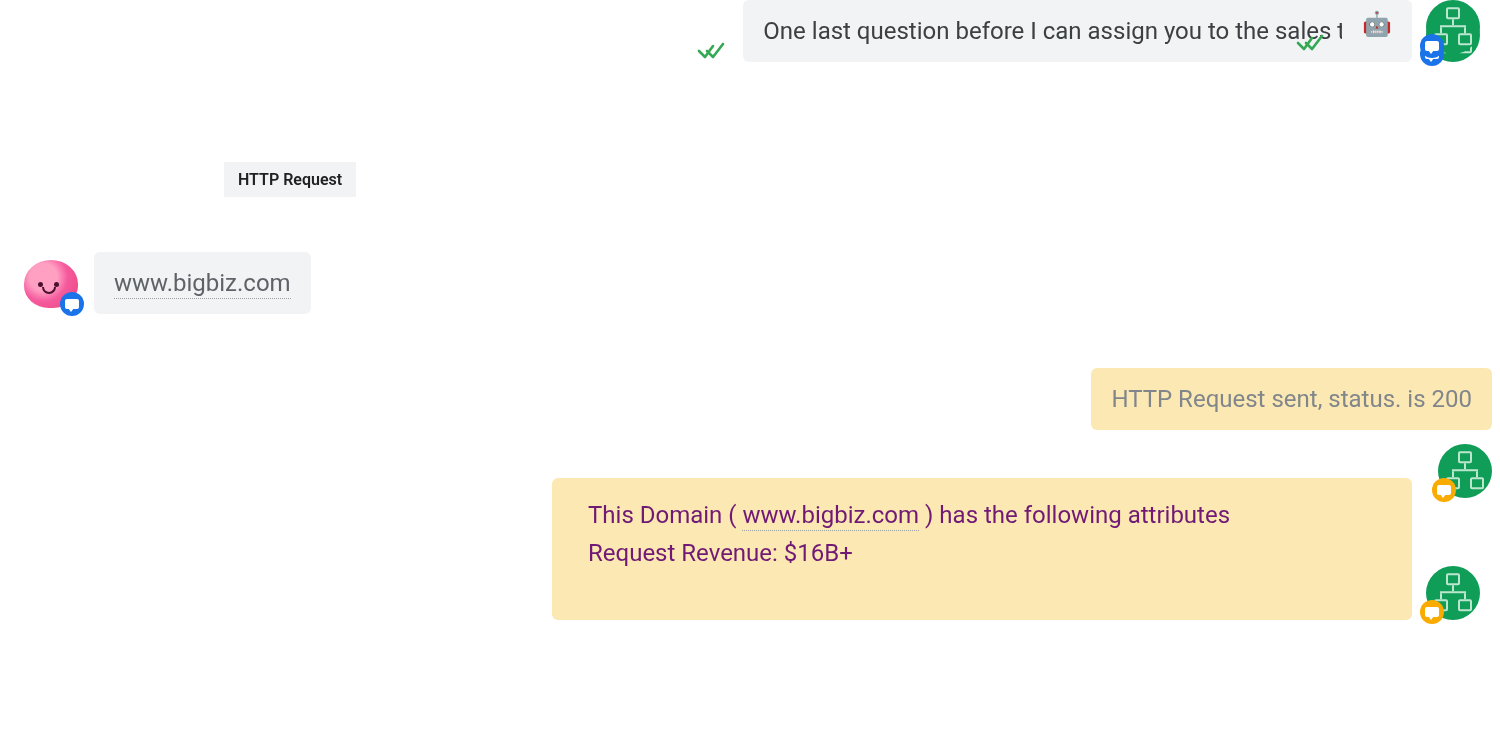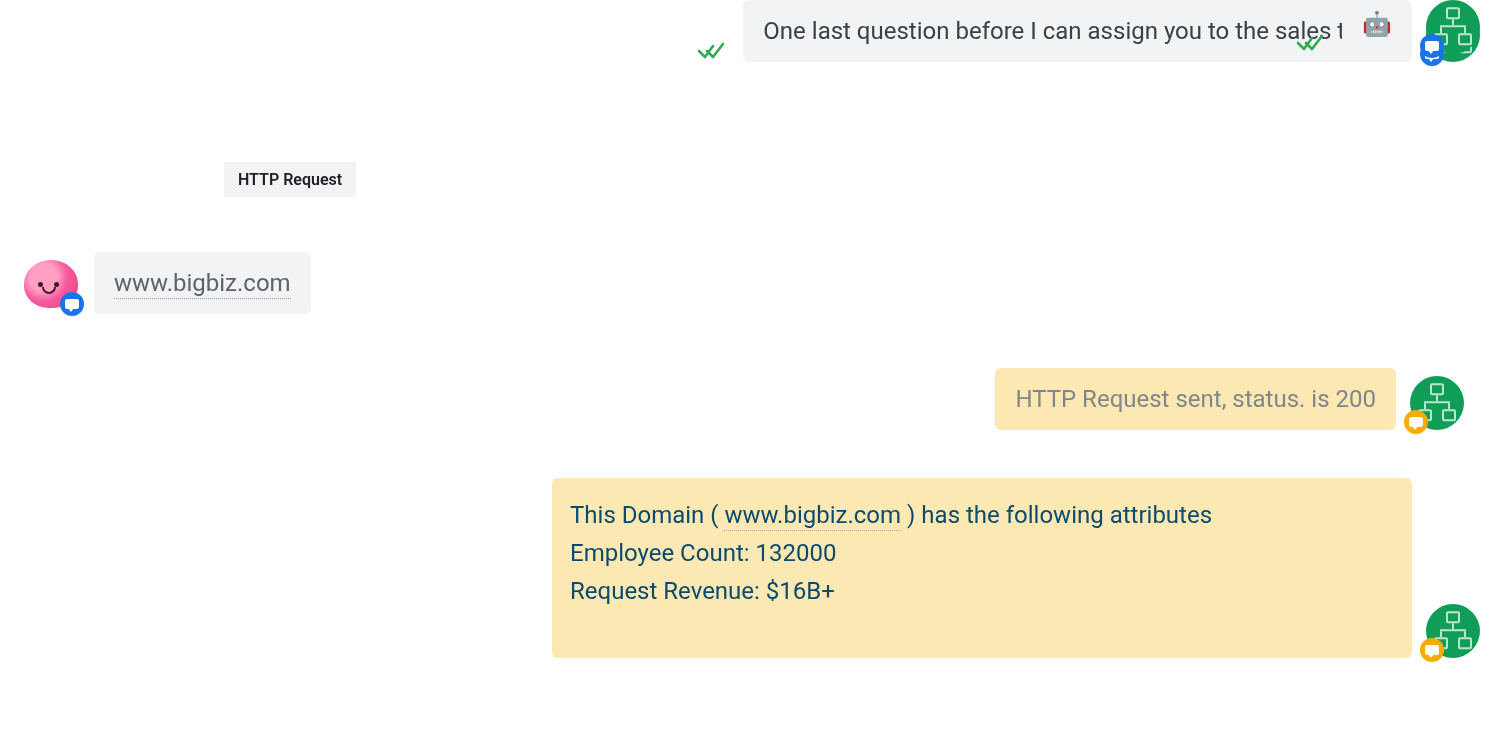--- a/index.html
+++ b/index.html
@@ -2,21 +2,21 @@
 <html><head>
 <meta charset="utf-8">
 <style>
   * { box-sizing: border-box; }
   html, body { margin:0; padding:0; width:1500px; height:752px; font-family: -apple-system, BlinkMacSystemFont, "Segoe UI", Roboto, Helvetica, Arial, sans-serif; background:#fff; color:#3c4043; }
   .stage { position:relative; width:1500px; height:752px; }
 
   
   .bubble-gray { background:#f1f3f4; border-radius:6px; padding:14px 20px; font-size:24px; line-height:34px; color:#3c4043; display:inline-block; }
   .bubble-yellow { background:#fce8b2; border-radius:6px; padding:14px 20px; font-size:24px; line-height:34px; color:#80868b; display:inline-block; }
-  .bubble-yellow-mid { background:#fce8b2; border-radius:6px; padding:18px 18px; font-size:24px; line-height:38px; color:#0c4a6e; }
+  .bubble-yellow-mid { background:#fce8b2; border-radius:6px; padding:18px 36px; font-size:24px; line-height:38px; color:#701a75; }
 
   .msg-row-right { position:absolute; display:flex; align-items:flex-end; gap:14px; }
   .msg-row-left  { position:absolute; display:flex; align-items:flex-end; gap:14px; }
 
   
   .avatar-green { width:54px; height:54px; border-radius:50%; background:#0f9d58; position:relative; flex:0 0 auto; }
   .org-chart { position:absolute; left:50%; top:50%; transform:translate(-50%,-52%); }
   .org-chart .top { width:14px; height:12px; border:2px solid #bde6cf; border-radius:2px; margin:0 auto; background:transparent; }
   .org-chart .conn { width:2px; height:6px; background:#bde6cf; margin:0 auto; }
   .org-chart .hbar { width:26px; height:2px; background:#bde6cf; margin:0 auto; }
@@ -127,21 +127,21 @@
         <span class="mouth"></span>
       <div class="mini-badge mini-blue" style="left:auto; right:-4px; bottom:-2px;">
           <span class="chat-ico"></span>
         </div>
     </div>
     <div class="bubble-gray" style="color:#5f6368;">
       <span class="dotlink">www.bigbiz.com</span>
     </div>
   </div>
 
-  <div class="msg-row-right" style="right:36px; top:368px;">
+  <div class="msg-row-right" style="right:8px; top:368px;flex-direction:column;">
     <div class="bubble-yellow">
       <span>HTTP Request sent, status. is 200</span>
     </div>
     <div class="avatar-green">
       <div class="org-chart">
         <div class="top"></div>
           <div class="conn"></div>
           <div class="hbar"></div>
           <div class="vpair">
             <span></span>
@@ -157,23 +157,20 @@
         </div>
     </div>
   </div>
 
   <div class="msg-row-right" style="right:20px; top:478px; align-items:flex-end;">
     <div class="bubble-yellow-mid" style="width:860px;">
       <div>
         <span>This Domain ( </span><span class="dotlink">www.bigbiz.com</span><span> ) has the following attributes</span>
       </div>
       <div>
-        <span>Employee Count: </span><span>132000</span>
-      </div>
-      <div>
         <span>Request Revenue: </span><span>$16B+</span>
       </div>
       <div style="height:30px;"></div>
     </div>
     <div class="avatar-green">
       <div class="org-chart">
         <div class="top"></div>
           <div class="conn"></div>
           <div class="hbar"></div>
           <div class="vpair">

